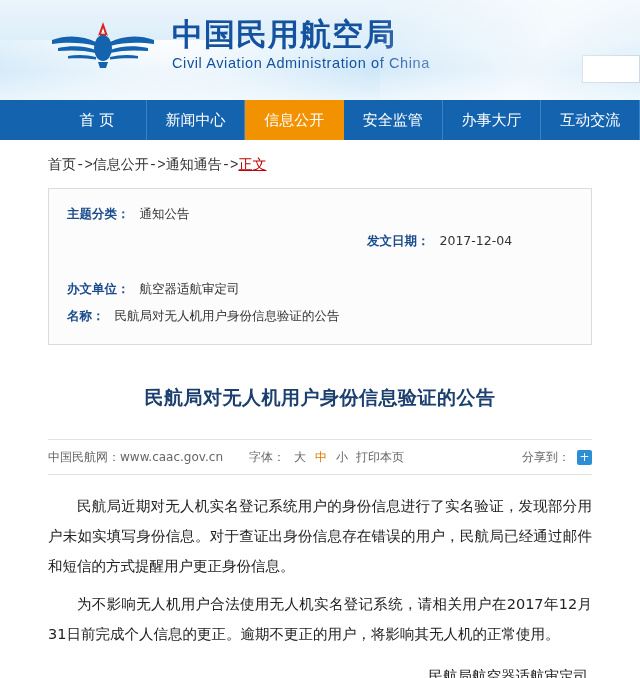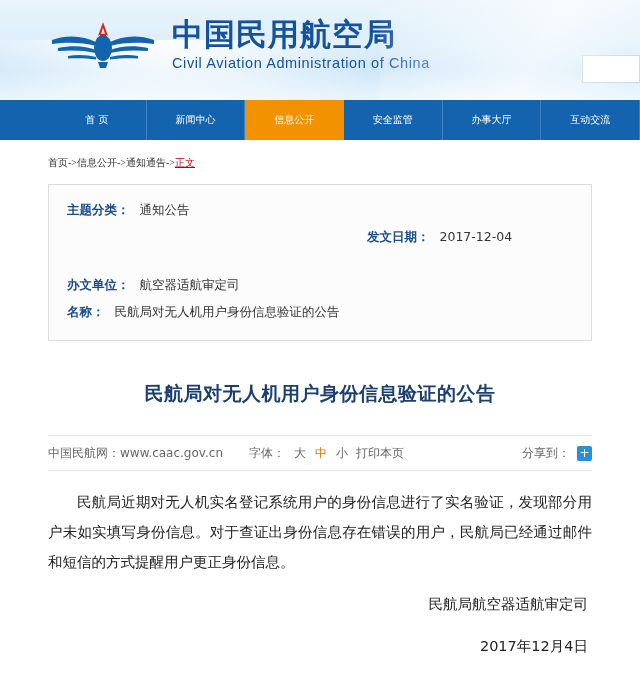--- a/index.html
+++ b/index.html
@@ -86,42 +86,42 @@
     background: #1463ae;
     padding-left: 48px;
     box-sizing: border-box;
   }
   .nav-item {
     width: 98px;
     height: 40px;
     line-height: 40px;
     text-align: center;
     color: #ffffff;
-    font-size: 10px;
+    font-size: 15px;
     font-family: "DejaVu Sans", "Liberation Sans", sans-serif;
     background: #1463ae;
     border-right: 1px solid #3c82c4;
     cursor: pointer;
     user-select: none;
   }
   .nav-item.active {
     background: #f29200;
     border-right: 1px solid #f29200;
   }
   .nav-spacer {
     flex: 1;
     background: #1463ae;
   }
 
   
   .breadcrumb {
     padding: 16px 14px 14px 48px;
-    font-size: 10px;
+    font-size: 14px;
     color: #333;
-    font-family: Liberation Serif, serif;
+    font-family: Liberation Mono, monospace;
   }
   .breadcrumb .crumb { color: #333; }
   .breadcrumb .sep { color: #333; }
   .breadcrumb .crumb.current {
     color: #c00000;
     text-decoration: underline;
   }
 
   
   .meta {
@@ -307,17 +307,18 @@
     </span>
     <span class="print">打印本页</span>
     <span class="share">
       <span>分享到：</span>
       <span class="share-btn">+</span>
     </span>
   </div>
 
   <div class="body-text">
     <p>民航局近期对无人机实名登记系统用户的身份信息进行了实名验证，发现部分用户未如实填写身份信息。对于查证出身份信息存在错误的用户，民航局已经通过邮件和短信的方式提醒用户更正身份信息。</p>
+    <p>为不影响无人机用户合法使用无人机实名登记系统，请相关用户在2017年12月31日前完成个人信息的更正。逾期不更正的用户，将影响其无人机的正常使用。</p>
   </div>
 
   <div class="sign">民航局航空器适航审定司</div>
   <div class="sign">2017年12月4日</div>
 </div>
 
 </body></html>

